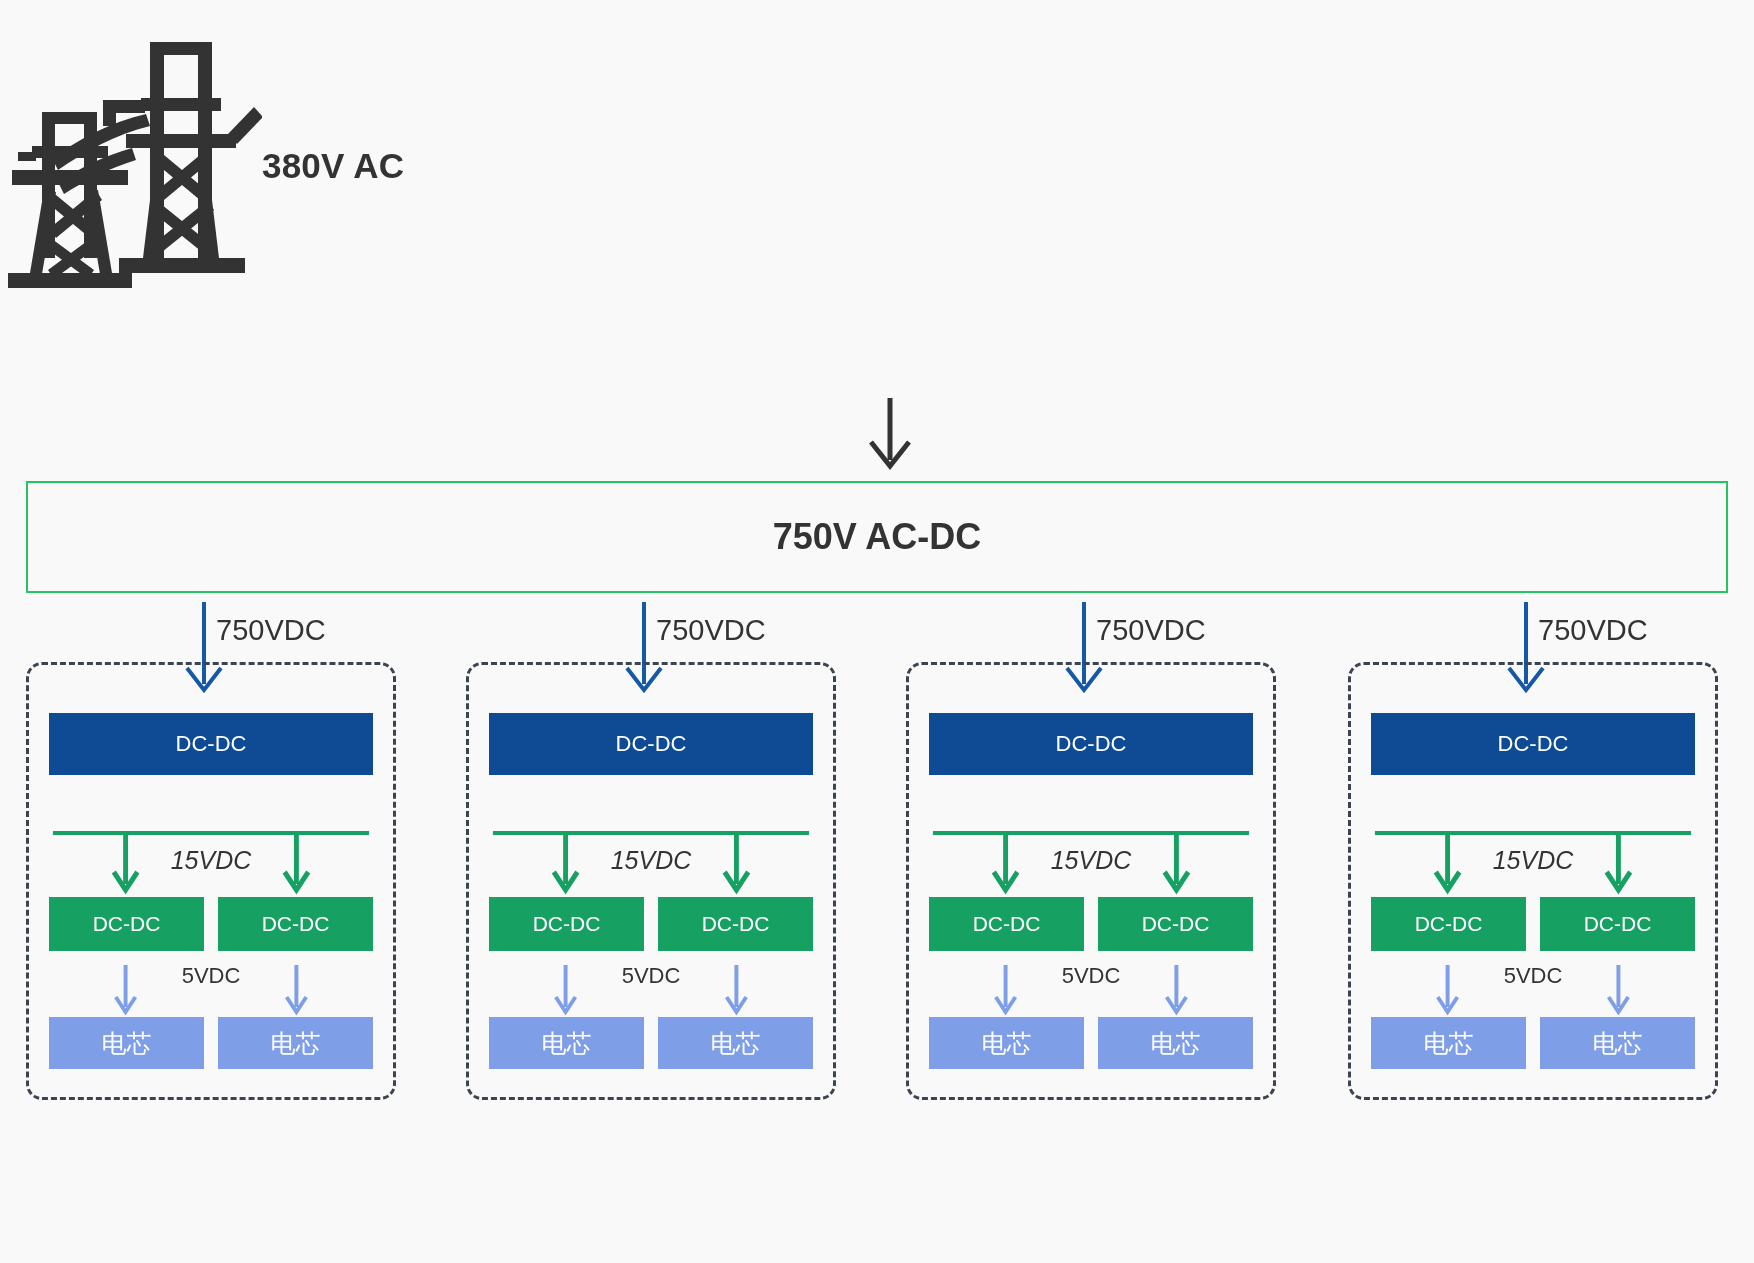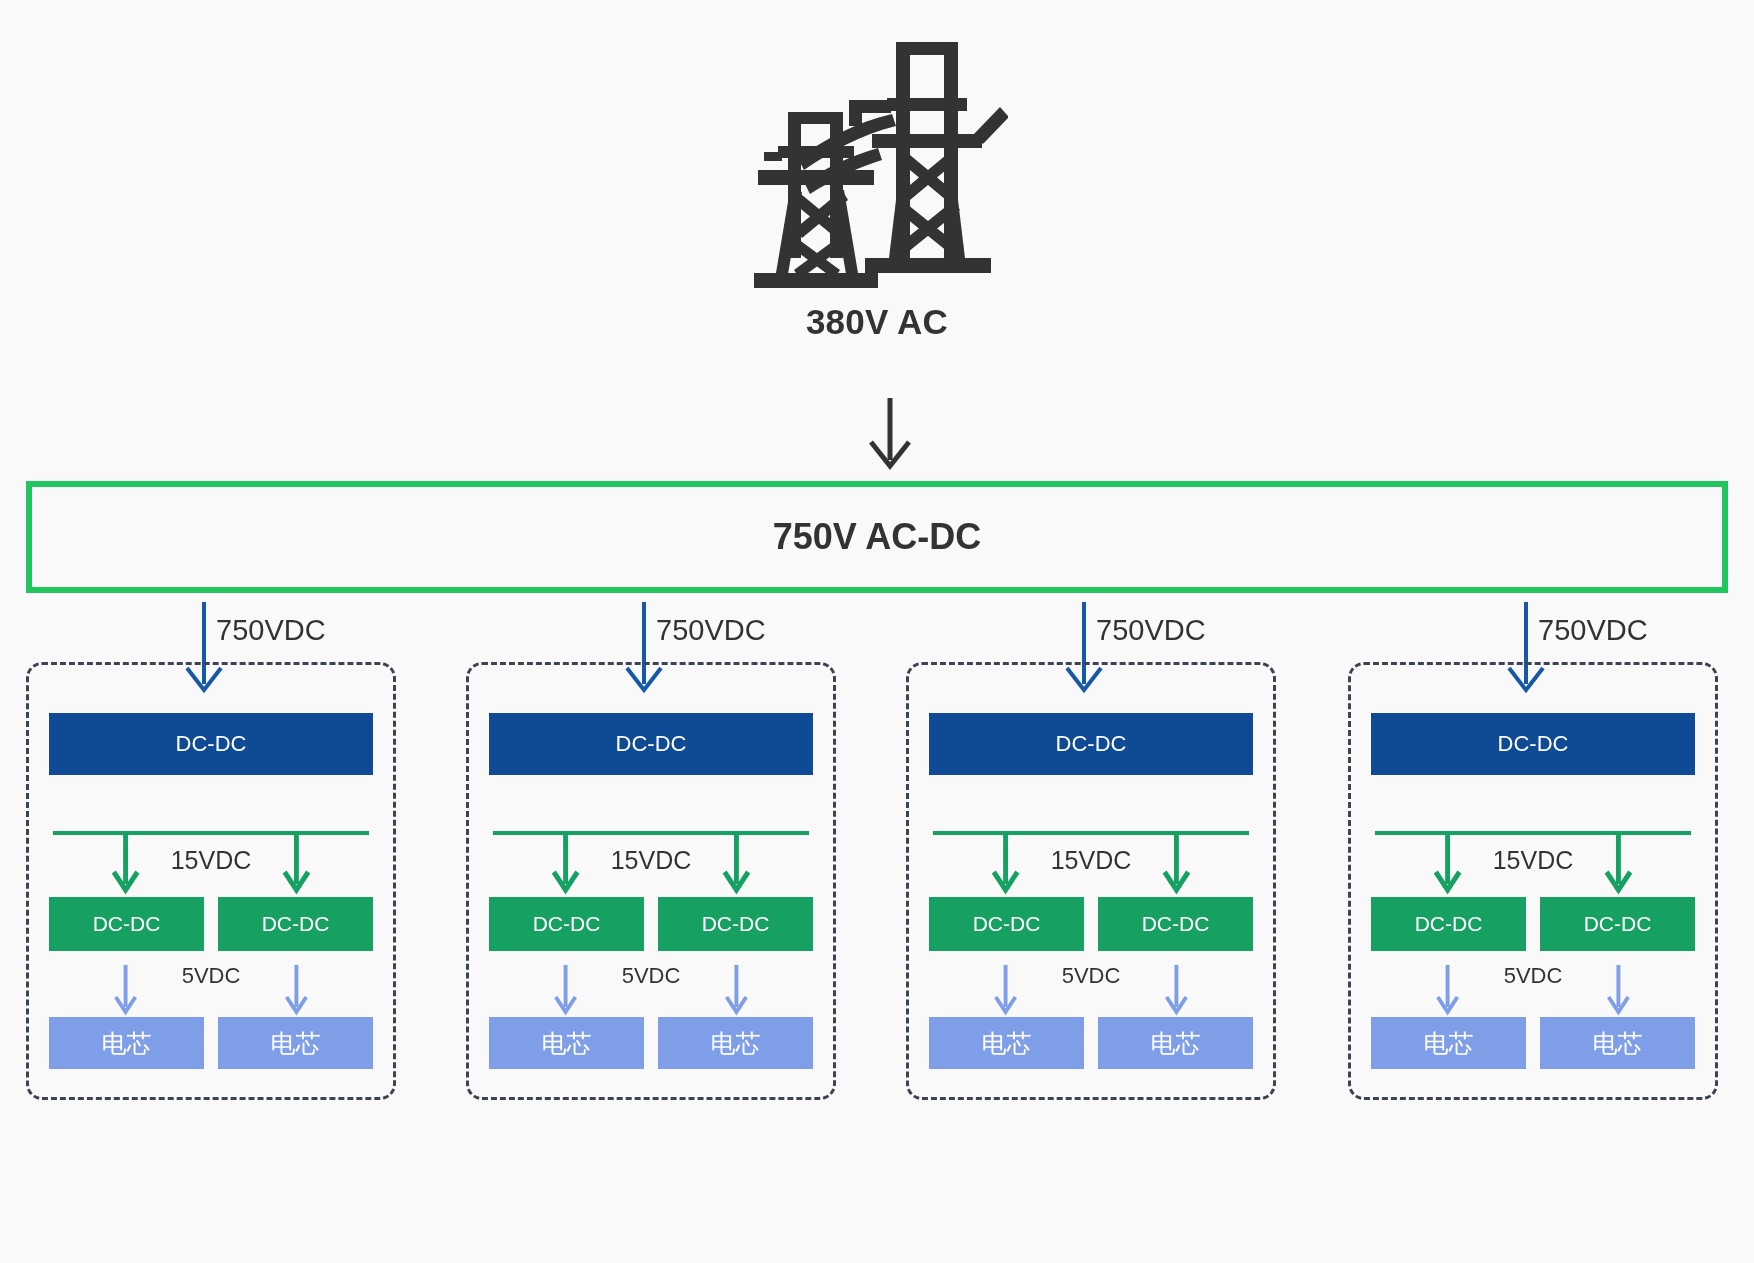--- a/index.html
+++ b/index.html
@@ -15,21 +15,21 @@
     overflow: hidden;
   }
 
   
   #source-block {
     position: absolute;
     left: 0;
     top: 30px;
     width: 1754px;
     display: flex;
-    flex-direction: column;
+    flex-direction: row;
     align-items: center;
   }
   #tower-icon {
     width: 262px;
     height: 258px;
     display: block;
   }
   #source-voltage-label {
     margin-top: 14px;
     font-size: 35px;
@@ -48,21 +48,21 @@
   }
 
   
   #acdc-bar {
     position: absolute;
     left: 26px;
     top: 481px;
     width: 1702px;
     height: 112px;
     box-sizing: border-box;
-    border: 6px solid #22c55e;
+    border: 2px solid #22c55e;
     background: #f9f9f9;
     display: flex;
     align-items: center;
     justify-content: center;
   }
   #acdc-bar-label {
     font-size: 36px;
     font-weight: bold;
     color: #333333;
   }
@@ -125,20 +125,21 @@
     justify-content: center;
   }
 
   
   .bus-green {
     position: absolute;
     left: 0;
     right: 0;
     top: 163px;
     height: 70px;
+    font-style: italic;
   }
   .bus-green svg {
     position: absolute;
     left: 0;
     top: 0;
     width: 100%;
     height: 70px;
   }
   .bus-label-15 {
     position: absolute;

